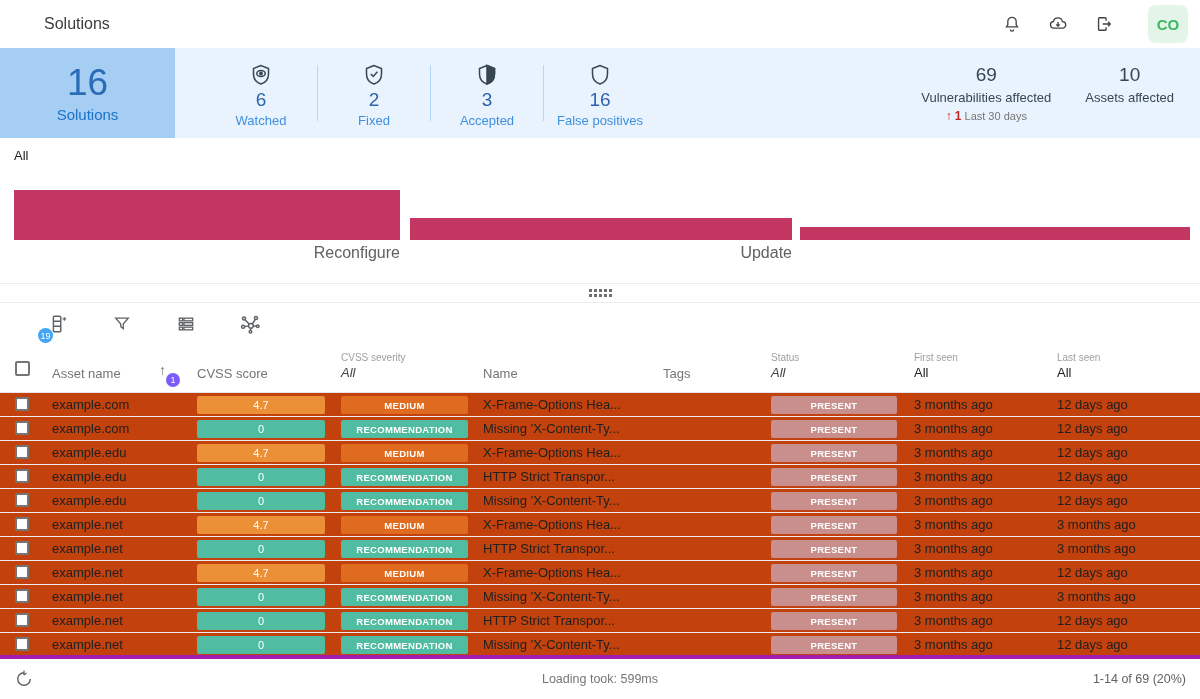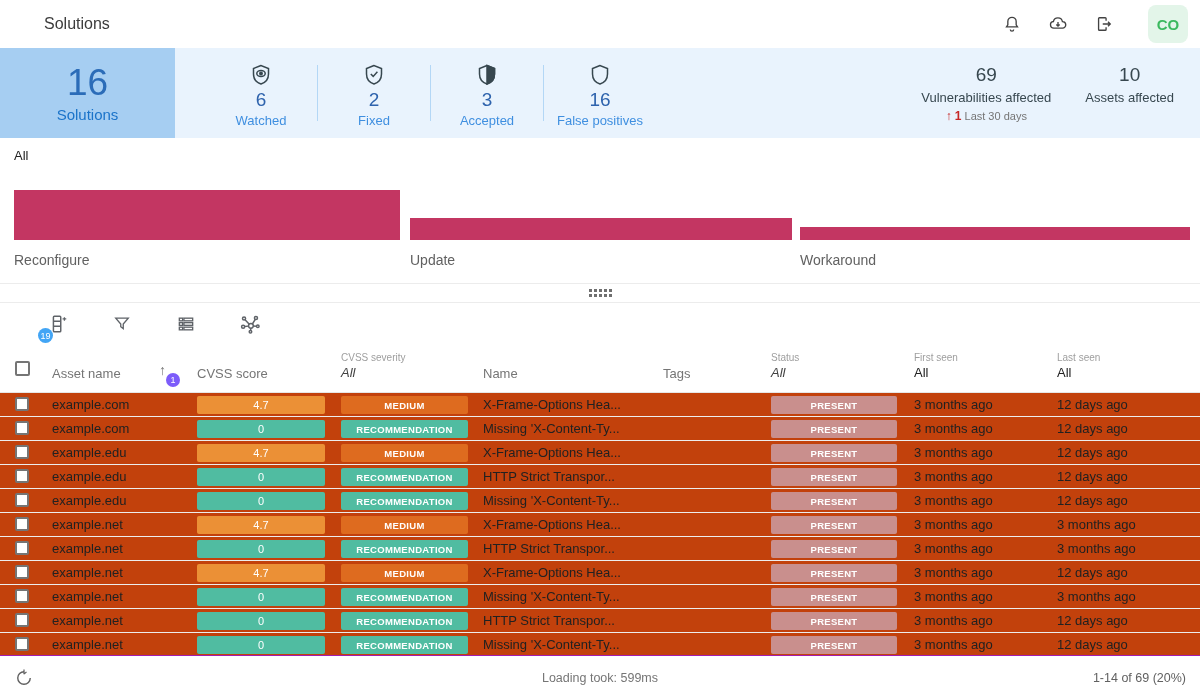--- a/index.html
+++ b/index.html
@@ -33,21 +33,21 @@
   .rstat { display:flex; flex-direction:column; align-items:center; }
   .rstat-num { font-size:19px; color:#37474f; }
   .rstat-label { font-size:13px; color:#37474f; margin-top:4px; }
   .rstat-trend { font-size:11px; margin-top:4px; color:#757575; }
   .trend-up { font-weight:bold; font-size:12px; }
 
   
   #chart-section { position:absolute; top:138px; left:0; width:1200px; height:145px; background:#fff; }
   #chart-filter-label { position:absolute; top:10px; left:14px; font-size:13px; color:#212121; }
   .bar { position:absolute; cursor:pointer; }
-  .bar-label { position:absolute; top:114px; font-size:14px; color:#616161; text-align:left; }
+  .bar-label { position:absolute; top:106px; font-size:16px; color:#616161; text-align:right; }
 
   
   #splitter { position:absolute; top:283px; left:0; width:1200px; height:20px; background:#fff;
     border-top:1px solid #ececec; border-bottom:1px solid #ececec;
     display:flex; align-items:center; justify-content:center; cursor:row-resize; }
   #splitter .dots { display:grid; grid-template-columns:repeat(5,3px); grid-template-rows:repeat(2,3px); gap:2px; }
   #splitter .dots i { width:3px; height:3px; background:#6f6f6f; display:block; }
 
   
   #toolbar { position:absolute; top:303px; left:0; width:1200px; height:42px; background:#fff;
@@ -93,21 +93,21 @@
   .pos-score  { left:197px; }
   .pos-sev    { left:341px; }
   .pos-name   { left:483px; }
   .pos-tags   { left:627px;margin-left:36px; }
   .pos-status { left:771px; }
   .pos-first  { left:914px; }
   .pos-last   { left:1057px; }
 
   
   #footer { position:absolute; top:655px; left:0; width:1200px; height:44px;
-    border-top:1px solid #a21caf; background:#fff; display:flex; align-items:center; }
+    border-top:4px solid #a21caf; background:#fff; display:flex; align-items:center; }
   #refresh-btn { margin-left:14px; width:20px; height:20px; cursor:pointer; }
   #refresh-btn svg { stroke:#616161; fill:none; stroke-width:1.7; }
   #loading-text { position:absolute; left:0; right:0; text-align:center; font-size:12.5px; color:#757575; }
   #range-text { margin-left:auto; margin-right:14px; font-size:12.5px; color:#616161; }
 </style>
 </head>
 <body>
 
 <div id="app">
 
@@ -195,21 +195,20 @@
     </div>
   </div>
 
   <div id="chart-section">
     <div id="chart-filter-label">All</div>
     <div class="bar" id="bar-0" style="left: 14px; width: 386px; background: rgb(195, 54, 98); height: 50px; top: 52px;"></div>
     <div class="bar" id="bar-1" style="left: 410px; width: 382px; background: rgb(195, 54, 98); height: 22px; top: 80px;"></div>
     <div class="bar" id="bar-2" style="left: 800px; width: 390px; background: rgb(195, 54, 98); height: 13px; top: 89px;"></div>
     <div class="bar-label" style="left:14px;  width:386px;">Reconfigure</div>
     <div class="bar-label" style="left:410px; width:382px;">Update</div>
-    <div class="bar-label" style="left:800px; width:390px;">Workaround</div>
   </div>
 
   <div id="splitter">
     <div class="dots">
       <i></i>
         <i></i>
         <i></i>
         <i></i>
         <i></i>
         <i></i>

